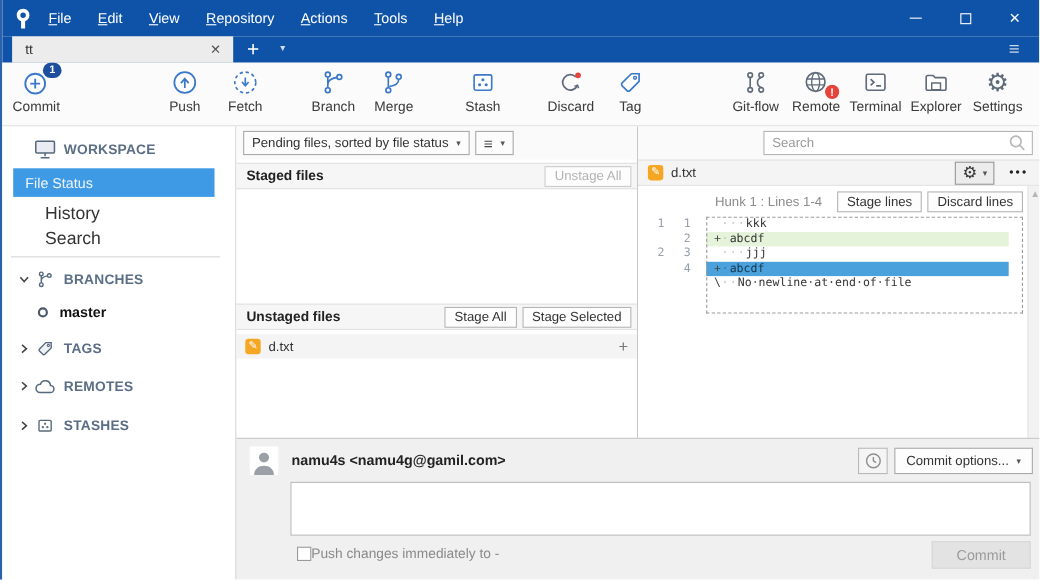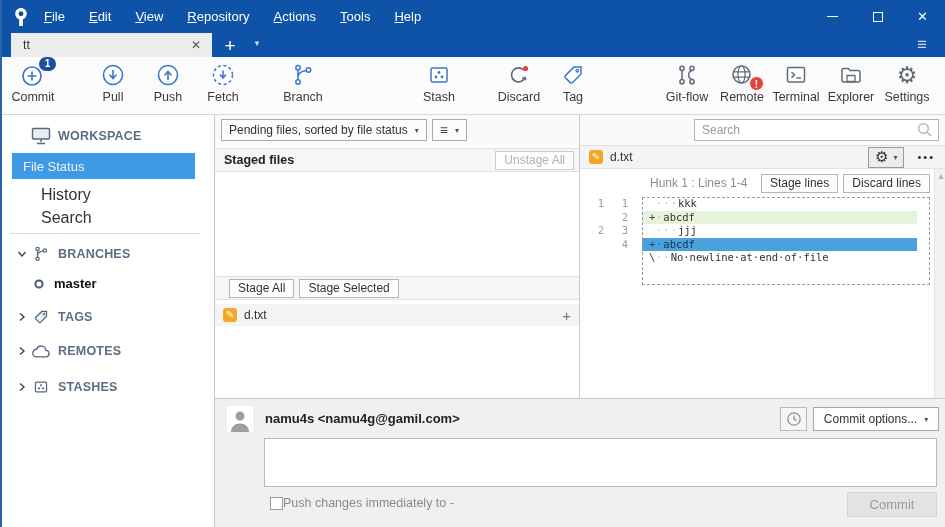--- a/index.html
+++ b/index.html
@@ -150,29 +150,20 @@
       <span class="ticon">
         <svg width="26" height="26" viewBox="0 0 26 26">
             <circle cx="12" cy="14" r="9" fill="#fff" stroke="#3b78c9" stroke-width="1.7"></circle>
             <path d="M12 9.5v9M7.5 14h9" stroke="#3b78c9" stroke-width="1.7"></path>
           </svg>
         <span class="badge-navy">1</span>
       </span>
       <span class="tlabel">Commit</span>
     </div>
 
-    <div class="titem" style="left:82px">
-      <span class="ticon">
-        <svg width="26" height="26" viewBox="0 0 26 26">
-            <circle cx="13" cy="13" r="9.5" fill="#fff" stroke="#3b78c9" stroke-width="1.6"></circle>
-            <path d="M13 8v7.5M9.5 12.5l3.5 4 3.5-4" fill="none" stroke="#3b78c9" stroke-width="1.6"></path>
-          </svg>
-      </span>
-      <span class="tlabel">Pull</span>
-    </div>
 
     <div class="titem" style="left:137px">
       <span class="ticon">
         <svg width="26" height="26" viewBox="0 0 26 26">
             <circle cx="13" cy="13" r="9.5" fill="#fff" stroke="#3b78c9" stroke-width="1.6"></circle>
             <path d="M13 18v-7.5M9.5 13.5 13 9.5l3.5 4" fill="none" stroke="#3b78c9" stroke-width="1.6"></path>
           </svg>
       </span>
       <span class="tlabel">Push</span>
     </div>
@@ -192,20 +183,31 @@
         <svg width="26" height="26" viewBox="0 0 26 26">
             <path d="M8 8v10M8 15c0-4.5 4.5-6 8.5-6.6" fill="none" stroke="#3b78c9" stroke-width="1.5"></path>
             <circle cx="8" cy="5.8" r="2.2" fill="#fff" stroke="#3b78c9" stroke-width="1.5"></circle>
             <circle cx="8" cy="20" r="2.2" fill="#fff" stroke="#3b78c9" stroke-width="1.5"></circle>
             <circle cx="18.5" cy="8" r="2.2" fill="#fff" stroke="#3b78c9" stroke-width="1.5"></circle>
           </svg>
       </span>
       <span class="tlabel">Branch</span>
     </div>
 
+    <div class="titem" style="left:327px">
+      <span class="ticon">
+        <svg width="26" height="26" viewBox="0 0 26 26">
+            <path d="M8 8v10M17.5 10c0 4.5-4.5 6-8.5 6.6" fill="none" stroke="#3b78c9" stroke-width="1.5"></path>
+            <circle cx="8" cy="5.8" r="2.2" fill="#fff" stroke="#3b78c9" stroke-width="1.5"></circle>
+            <circle cx="8" cy="20" r="2.2" fill="#fff" stroke="#3b78c9" stroke-width="1.5"></circle>
+            <circle cx="17.5" cy="7.8" r="2.2" fill="#fff" stroke="#3b78c9" stroke-width="1.5"></circle>
+          </svg>
+      </span>
+      <span class="tlabel">Merge</span>
+    </div>
 
     <div class="titem" style="left:408px">
       <span class="ticon">
         <svg width="26" height="26" viewBox="0 0 26 26">
             <rect x="5" y="6" width="16" height="14" rx="1.5" fill="#fff" stroke="#3b78c9" stroke-width="1.5"></rect>
             <circle cx="13" cy="10.5" r="1.4" fill="#3b78c9"></circle>
             <circle cx="10" cy="15" r="1.4" fill="#3b78c9"></circle>
             <circle cx="16" cy="15" r="1.4" fill="#3b78c9"></circle>
           </svg>
       </span>
@@ -398,20 +400,21 @@
           </button>
         </div>
 
         <div class="pane-header" style="top:33px">
           <span class="pane-title">Staged files</span>
           <button class="sm-btn disabled">Unstage All</button>
         </div>
         <div style="position:absolute; top:58px; left:0; width:100%; height:103px; background:#fff;"></div>
 
         <div class="pane-header" style="top:161px">
+          <span class="pane-title">Unstaged files</span>
           <button class="sm-btn">Stage All</button>
           <button class="sm-btn">Stage Selected</button>
         </div>
         <div class="file-row" style="top:189px">
           <span class="file-badge">✎</span>
           <span class="file-name">d.txt</span>
           <span class="row-plus">+</span>
         </div>
       </div>
 

